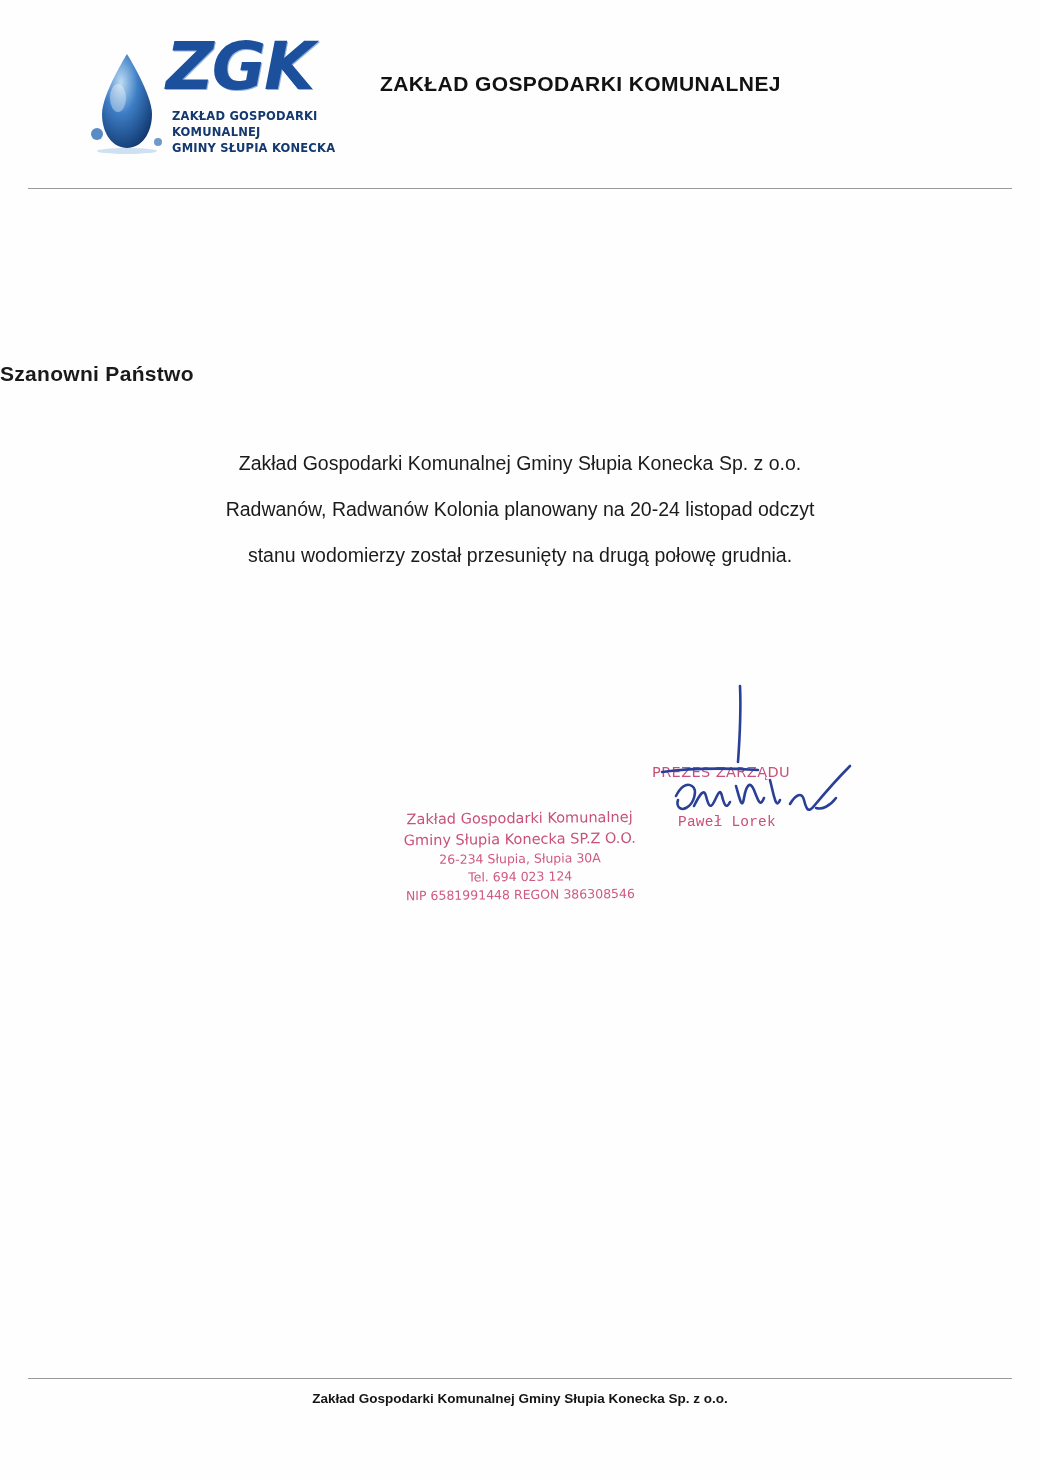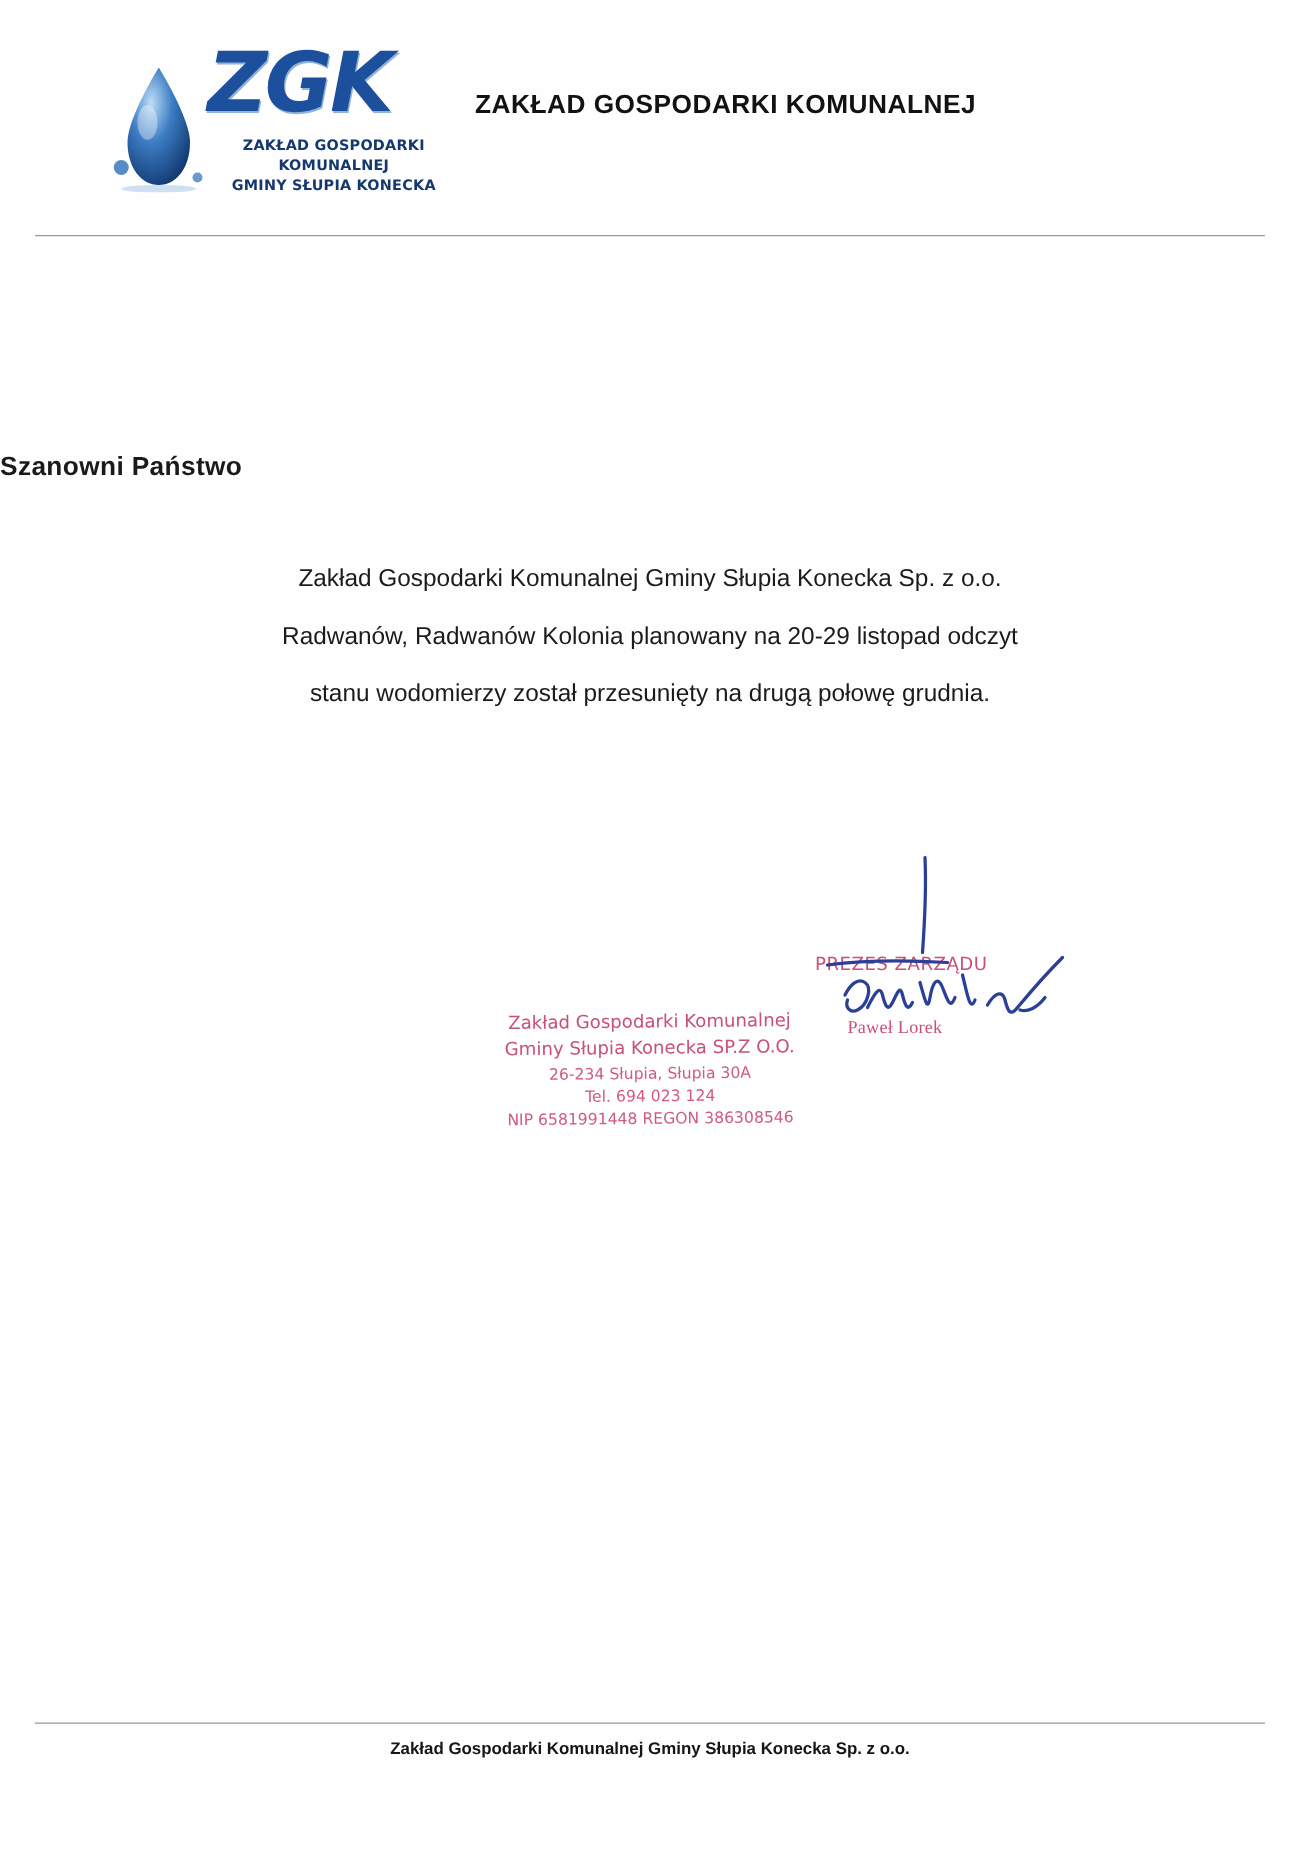--- a/index.html
+++ b/index.html
@@ -54,21 +54,20 @@
     line-height: 70px;
     letter-spacing: -2px;
     color: #1c4f9c;
     text-shadow: 1px 1px 0 #8fb3da;
   }
   .logo-sub {
     position: absolute;
     left: 110px;
     top: 76px;
     width: 190px;
-    text-align: center;
     font-family: "DejaVu Sans", sans-serif;
     font-weight: bold;
     font-size: 11.5px;
     line-height: 16px;
     letter-spacing: 0.2px;
     color: #15396f;
   }
   .header-title {
     position: absolute;
     left: 380px;
@@ -144,21 +143,21 @@
     font-size: 14.5px;
     font-family: "DejaVu Sans", sans-serif;
     color: #c8507a;
     letter-spacing: 0.4px;
   }
   .sign-name {
     position: absolute;
     left: 38px;
     top: 146px;
     font-size: 14.5px;
-    font-family: Liberation Serif, serif;
+    font-family: Liberation Mono, monospace;
     color: #c8507a;
     letter-spacing: 0.2px;
   }
   .sign-ink {
     position: absolute;
     left: 0;
     top: 0;
     width: 270px;
     height: 180px;
   }
@@ -222,21 +221,21 @@
       <div>ZAKŁAD GOSPODARKI KOMUNALNEJ</div>
     </div>
   </div>
 
   <div class="header-rule"></div>
 
   <div class="salutation">Szanowni Państwo</div>
 
   <div class="body-text">
     <span class="ln">Zakład Gospodarki Komunalnej Gminy Słupia Konecka Sp. z o.o.</span>
-    <span class="ln">Radwanów, Radwanów Kolonia planowany na 20-29 listopad odczyt</span>
+    <span class="ln">Radwanów, Radwanów Kolonia planowany na 20-24 listopad odczyt</span>
     <span class="ln">stanu wodomierzy został przesunięty na drugą połowę grudnia.</span>
   </div>
 
   <div class="stamp">
     <div class="s1">Zakład Gospodarki Komunalnej</div>
     <div class="s2">Gminy Słupia Konecka SP.Z O.O.</div>
     <div class="s3">26-234 Słupia, Słupia 30A</div>
     <div class="s4">Tel. 694 023 124</div>
     <div class="s5">NIP 6581991448 REGON 386308546</div>
   </div>

